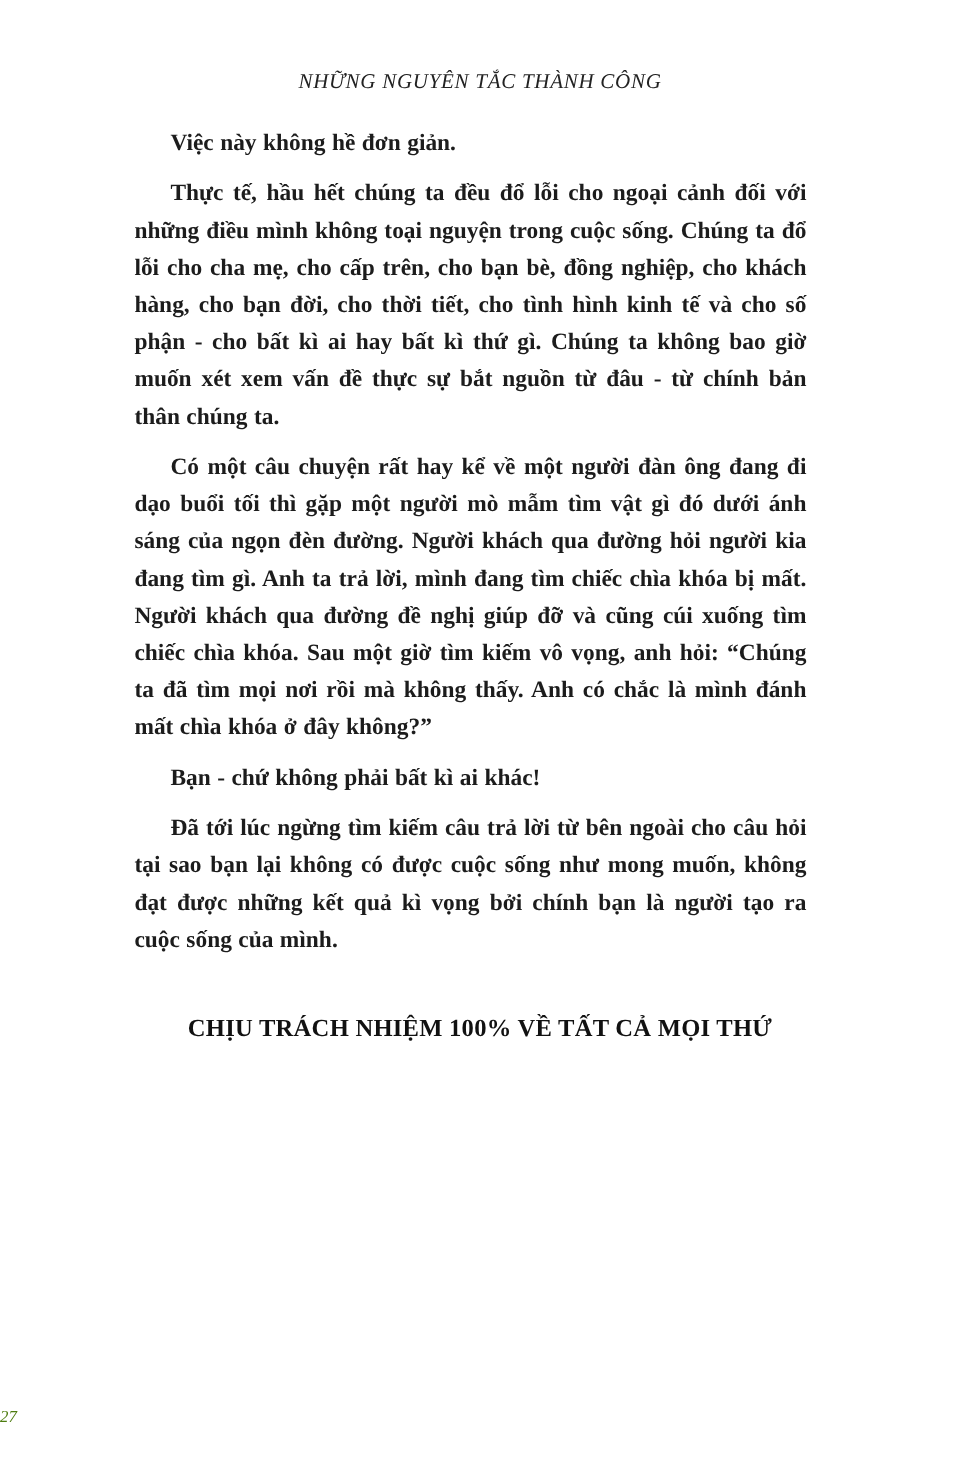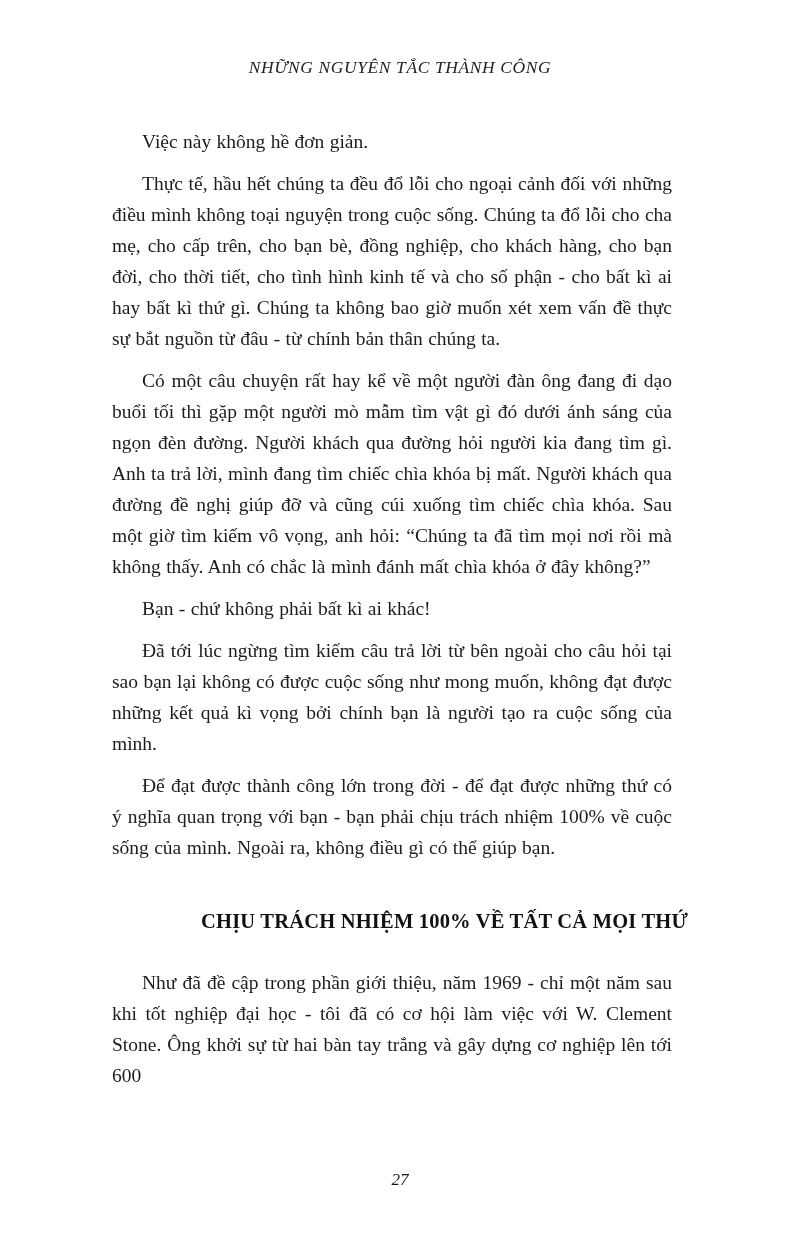--- a/index.html
+++ b/index.html
@@ -23,66 +23,65 @@
     padding: 56px 112px 0 112px;
     background: #ffffff;
   }
   .running-head {
     text-align: center;
     font-style: italic;
     font-size: 17.5px;
     line-height: 22px;
     letter-spacing: 0.6px;
     color: #222222;
-    margin-bottom: 48px;
+    margin-bottom: 26px;
   }
   .body-text p {
     margin: 0 16px 11px 0;
     text-align: justify;
     text-indent: 30px;
     font-size: 19.5px;
     line-height: 31px;
     color: #1c1c1c;
     word-spacing: 0.5px;
+    font-weight: bold;
   }
   .section-heading {
-    text-align: right;
+    text-align: center;
     font-weight: bold;
     font-size: 20.5px;
     line-height: 28px;
     margin: 44px 0 32px 0;
     color: #111111;
     letter-spacing: 0.2px;
   }
   .page-number {
     position: absolute;
     bottom: 44px;
     left: 0;
     width: 800px;
-    text-align: center;
+    text-align: left;
     font-style: italic;
-    font-size: 17px;
-    color: #0f172a;
+    font-size: 14px;
+    color: #4d7c0f;
   }
 </style>
 </head>
 <body>
 
 <div class="page">
 
   <div class="running-head">NHỮNG NGUYÊN TẮC THÀNH CÔNG</div>
 
   <div class="body-text">
     <p>Việc này không hề đơn giản.</p>
     <p>Thực tế, hầu hết chúng ta đều đổ lỗi cho ngoại cảnh đối với những điều mình không toại nguyện trong cuộc sống. Chúng ta đổ lỗi cho cha mẹ, cho cấp trên, cho bạn bè, đồng nghiệp, cho khách hàng, cho bạn đời, cho thời tiết, cho tình hình kinh tế và cho số phận - cho bất kì ai hay bất kì thứ gì. Chúng ta không bao giờ muốn xét xem vấn đề thực sự bắt nguồn từ đâu - từ chính bản thân chúng ta.</p>
     <p>Có một câu chuyện rất hay kể về một người đàn ông đang đi dạo buổi tối thì gặp một người mò mẫm tìm vật gì đó dưới ánh sáng của ngọn đèn đường. Người khách qua đường hỏi người kia đang tìm gì. Anh ta trả lời, mình đang tìm chiếc chìa khóa bị mất. Người khách qua đường đề nghị giúp đỡ và cũng cúi xuống tìm chiếc chìa khóa. Sau một giờ tìm kiếm vô vọng, anh hỏi: “Chúng ta đã tìm mọi nơi rồi mà không thấy. Anh có chắc là mình đánh mất chìa khóa ở đây không?”</p>
     <p>Bạn - chứ không phải bất kì ai khác!</p>
     <p>Đã tới lúc ngừng tìm kiếm câu trả lời từ bên ngoài cho câu hỏi tại sao bạn lại không có được cuộc sống như mong muốn, không đạt được những kết quả kì vọng bởi chính bạn là người tạo ra cuộc sống của mình.</p>
-    <p>Để đạt được thành công lớn trong đời - để đạt được những thứ có ý nghĩa quan trọng với bạn - bạn phải chịu trách nhiệm 100% về cuộc sống của mình. Ngoài ra, không điều gì có thể giúp bạn.</p>
 
     <h2 class="section-heading">CHỊU TRÁCH NHIỆM 100% VỀ TẤT CẢ MỌI THỨ</h2>
 
-    <p>Như đã đề cập trong phần giới thiệu, năm 1969 - chỉ một năm sau khi tốt nghiệp đại học - tôi đã có cơ hội làm việc với W. Clement Stone. Ông khởi sự từ hai bàn tay trắng và gây dựng cơ nghiệp lên tới 600</p>
   </div>
 
   <div class="page-number">27</div>
 
 </div>
 
 </body></html>

